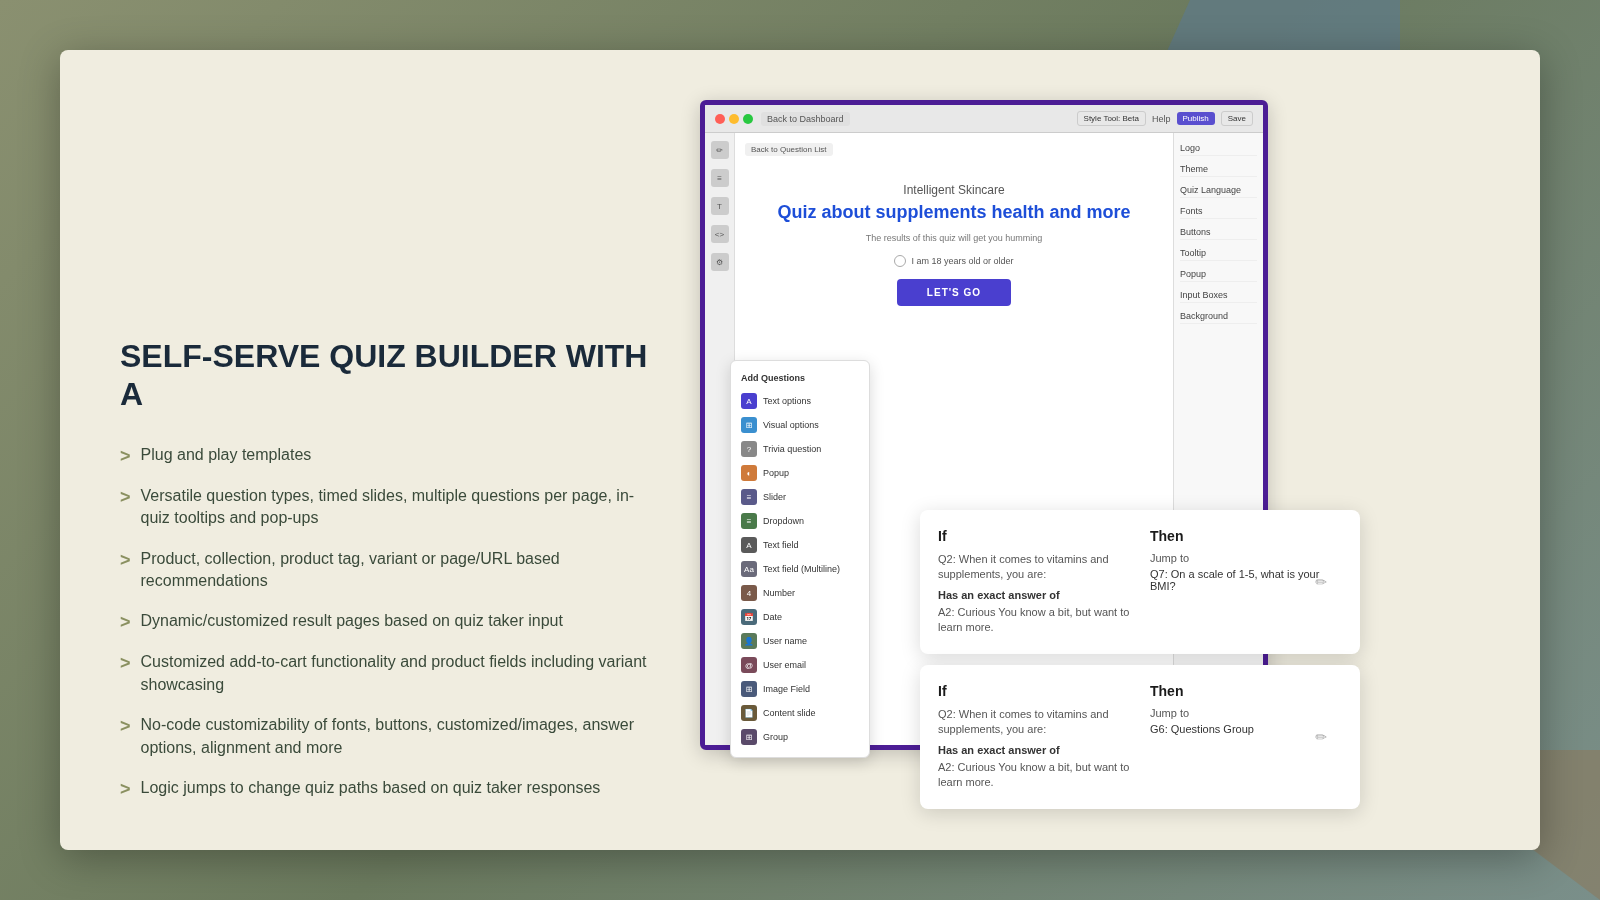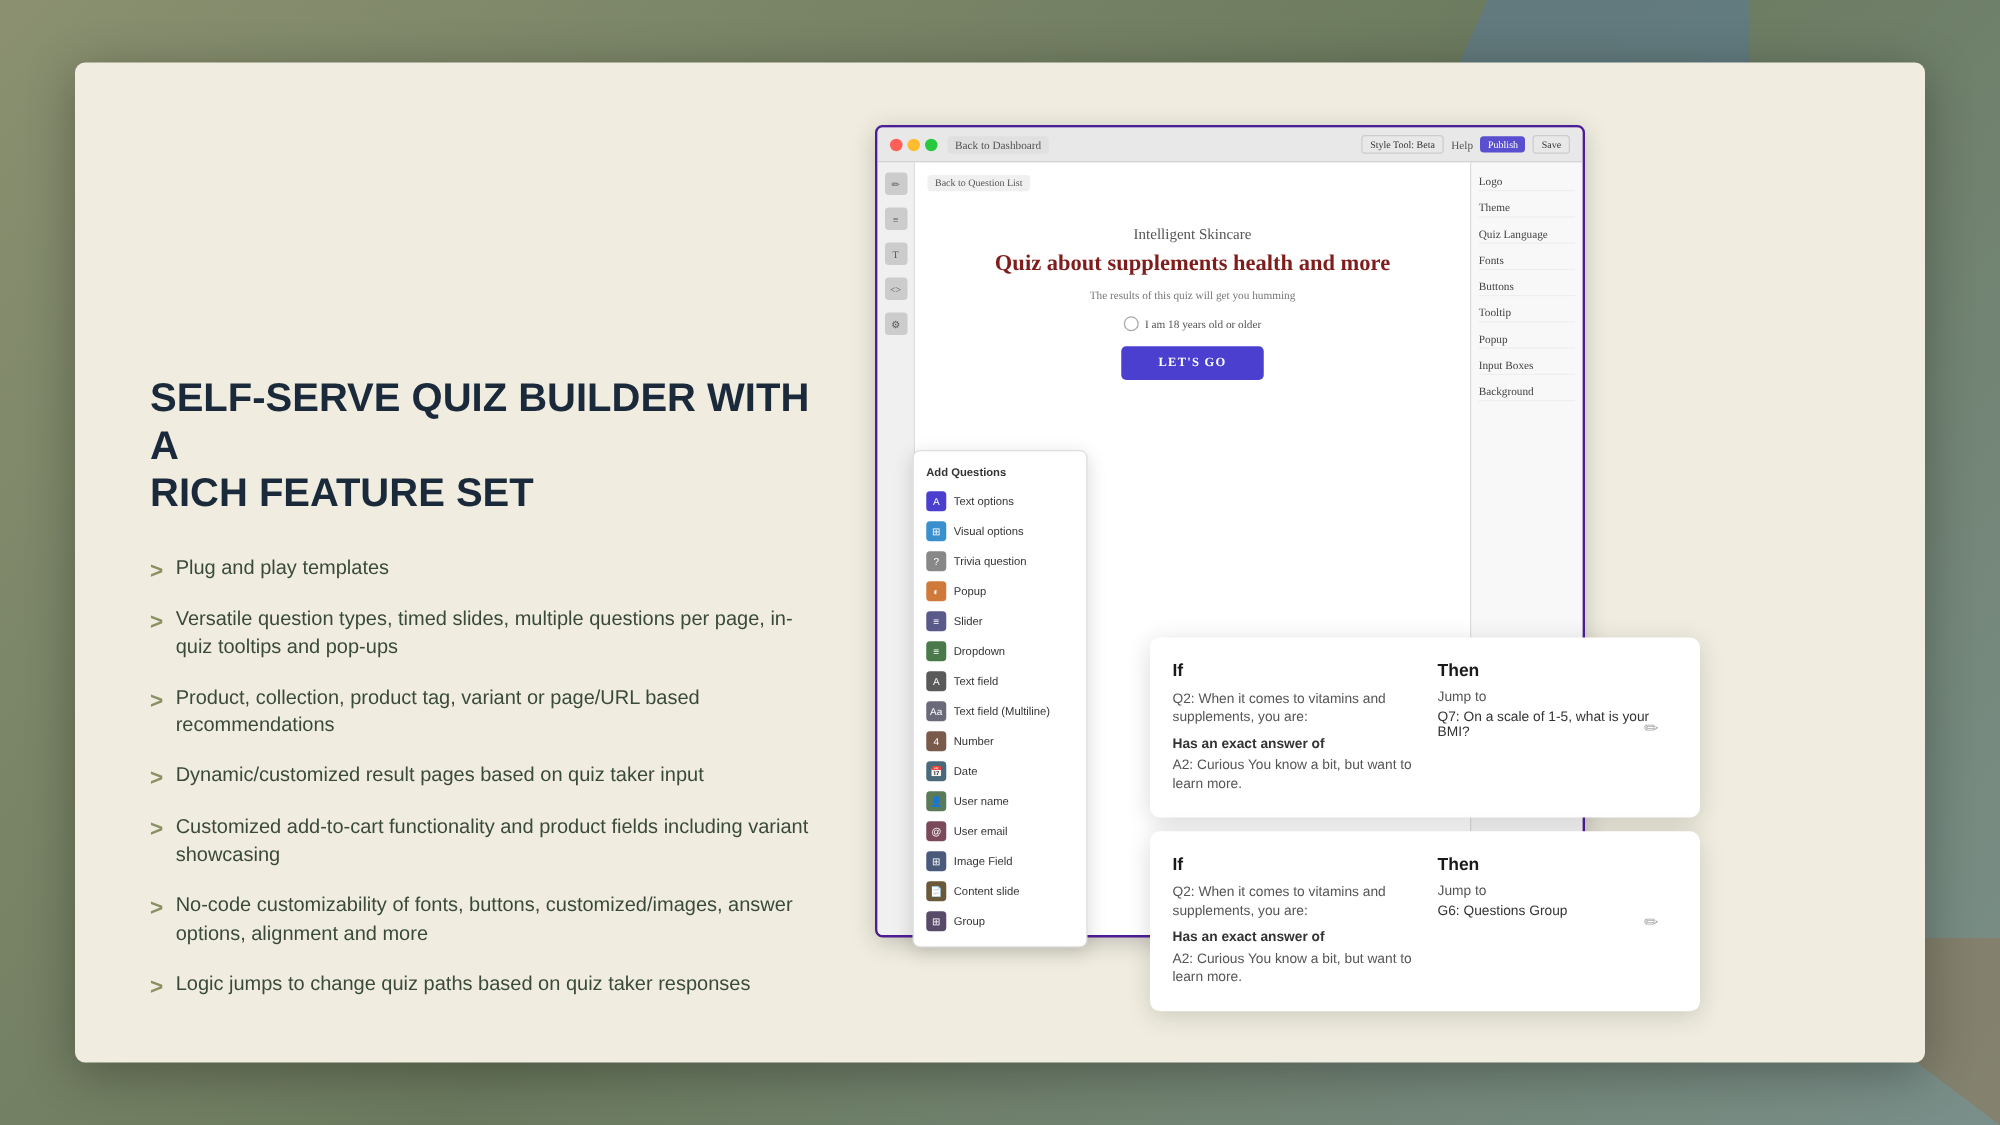--- a/index.html
+++ b/index.html
@@ -111,22 +111,21 @@
     
     .browser-mockup {
       position: absolute;
       top: 0; left: 0;
       width: 568px;
       height: 650px;
       background: #f8f8f8;
       border-radius: 6px;
       box-shadow: 0 4px 20px rgba(0,0,0,0.2);
       overflow: hidden;
-      border: 2px solid #4c1d95;
-      font-family: Liberation Serif, serif;
+      border: 5px solid #4c1d95;
     }
 
     .browser-topbar {
       height: 28px;
       background: #e8e8e8;
       display: flex;
       align-items: center;
       padding: 0 10px;
       gap: 8px;
       border-bottom: 1px solid #ccc;
@@ -236,21 +235,21 @@
 
     .quiz-brand {
       font-size: 12px;
       color: #555;
       margin-bottom: 5px;
     }
 
     .quiz-title {
       font-size: 18px;
       font-weight: bold;
-      color: #7f1d1d;
+      color: #1d4ed8;
       text-align: center;
       margin-bottom: 10px;
     }
 
     .quiz-sub {
       font-size: 9px;
       color: #777;
       margin-bottom: 12px;
     }
 
@@ -438,21 +437,20 @@
 
 <div class="outer-bg">
   <div class="deco-tl"></div>
   <div class="deco-br"></div>
 
   <div class="card">
 
     <div class="left-panel">
       <div class="main-title">
         <span>SELF-SERVE QUIZ BUILDER WITH A</span><br>
-        <span>RICH FEATURE SET</span>
       </div>
 
       <div class="features-list">
 
         <div class="feature-item">
           <span class="chevron">&gt;</span>
           <span class="feature-text">Plug and play templates</span>
         </div>
 
         <div class="feature-item">

